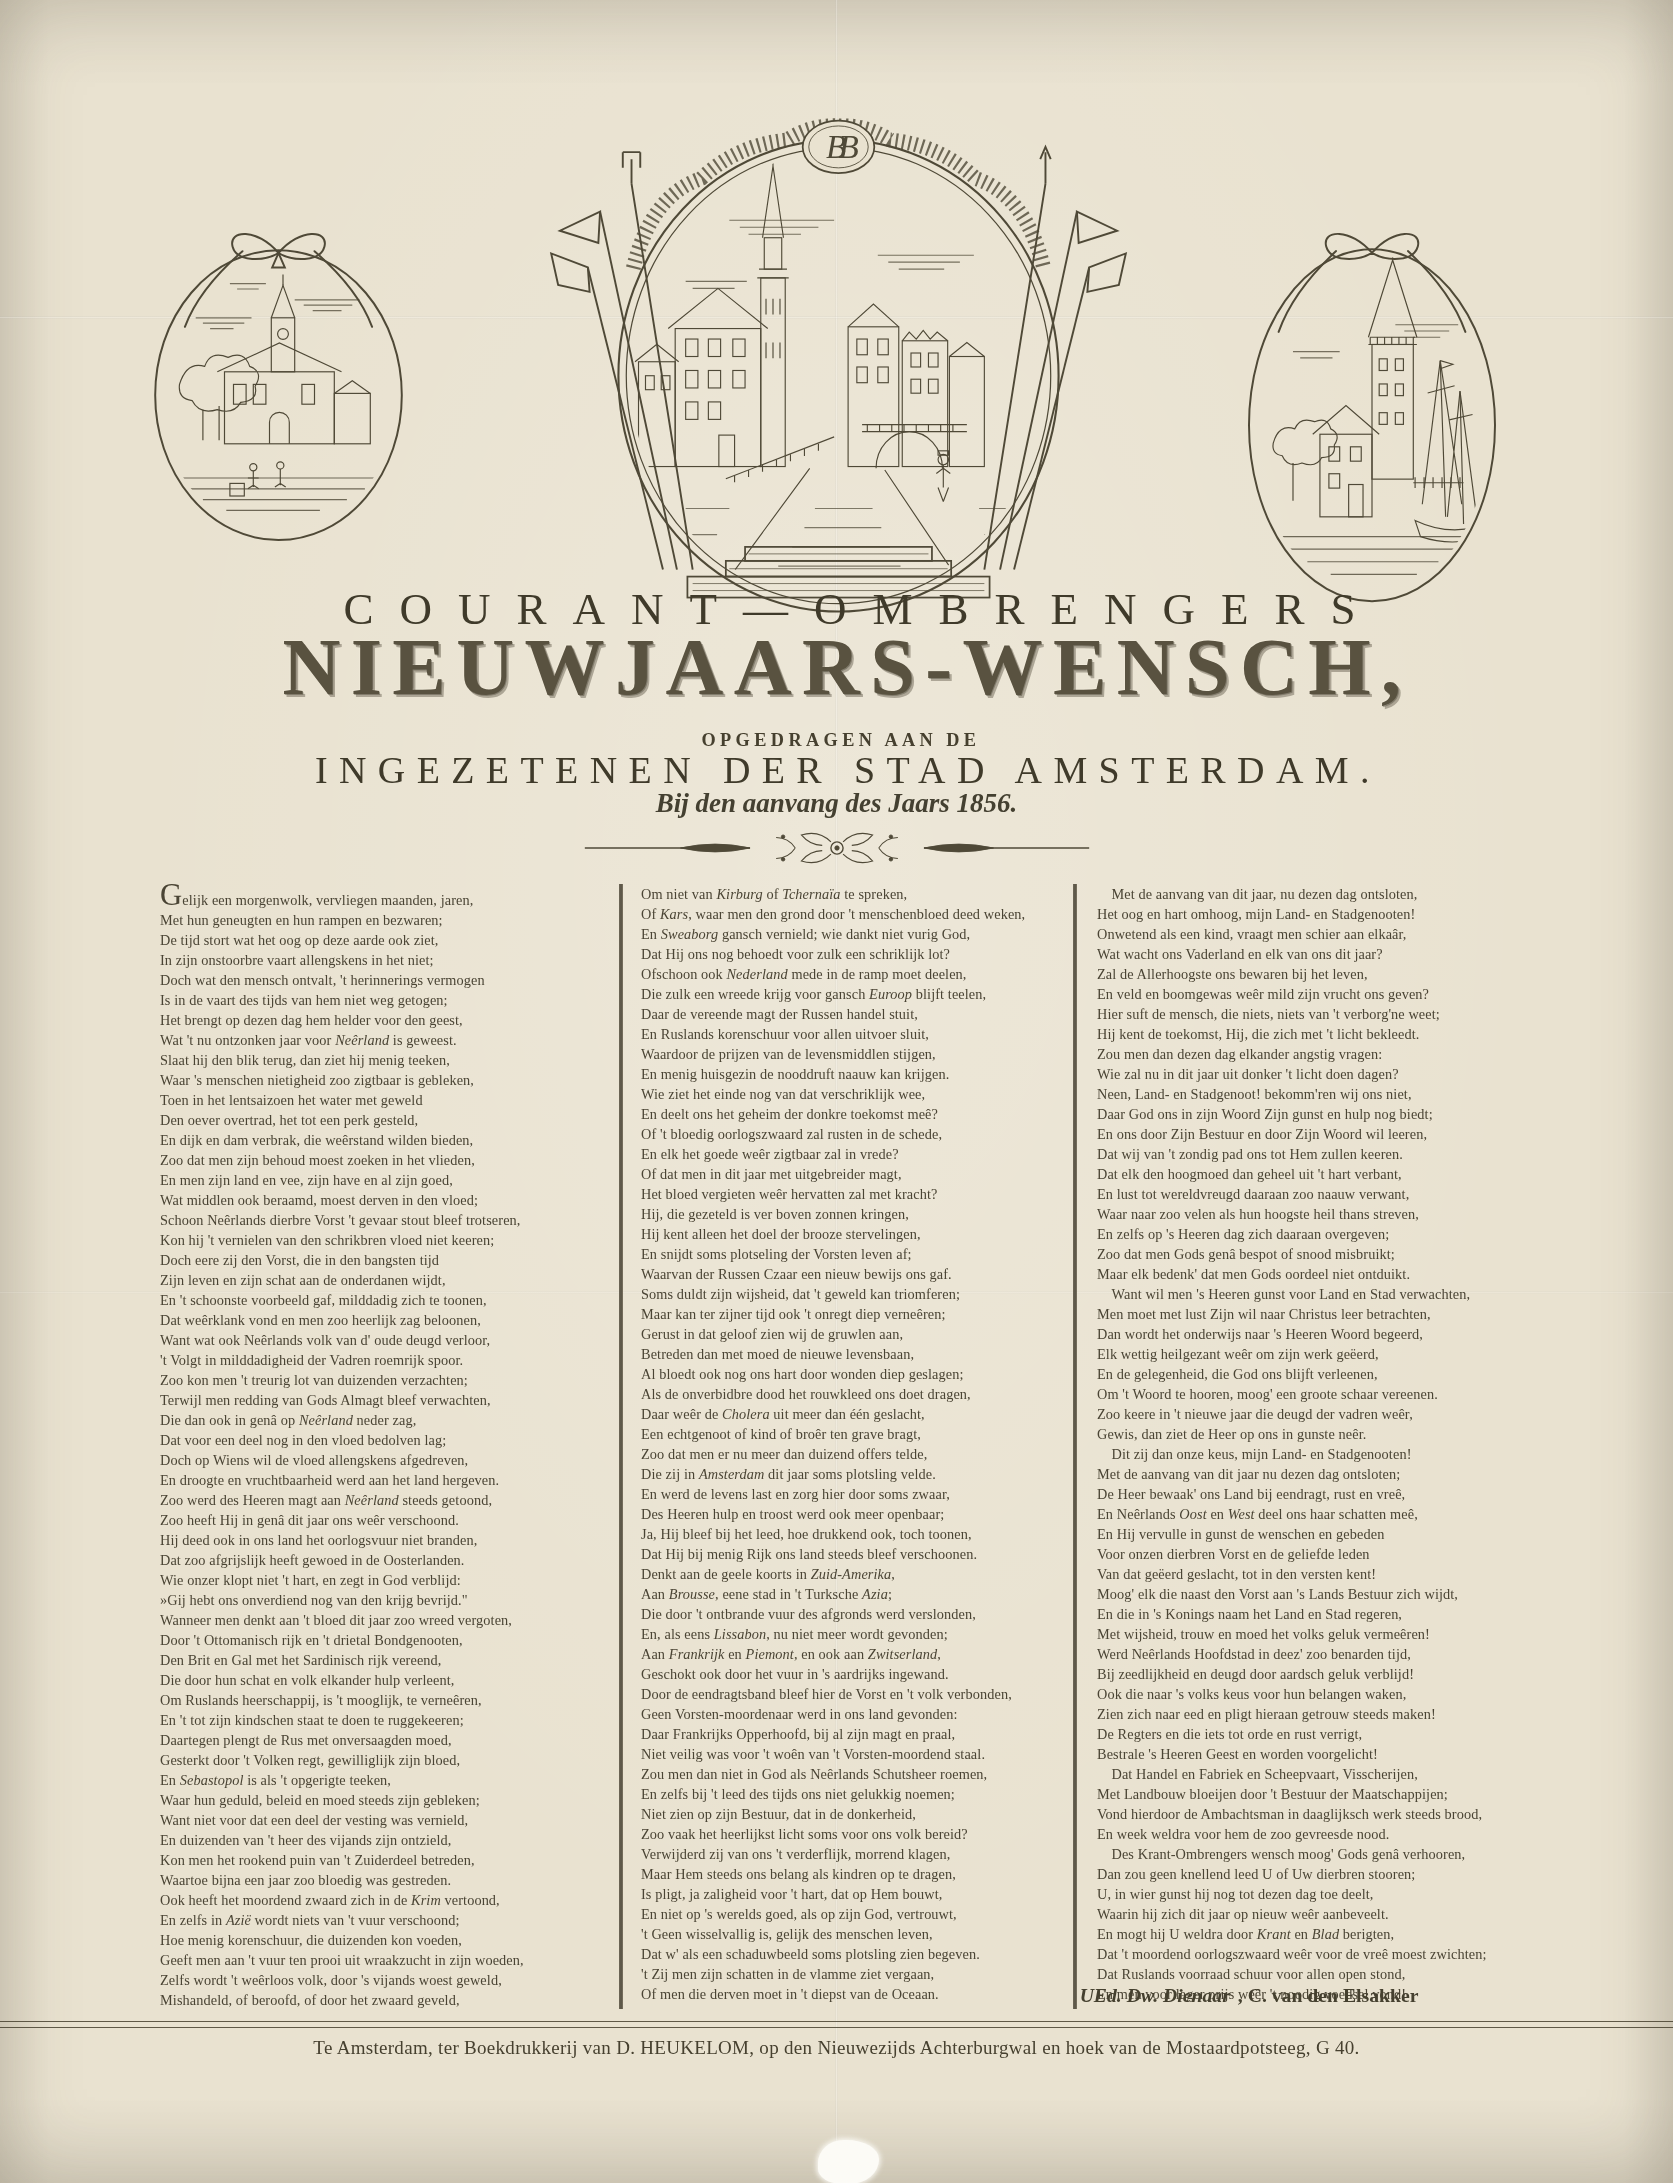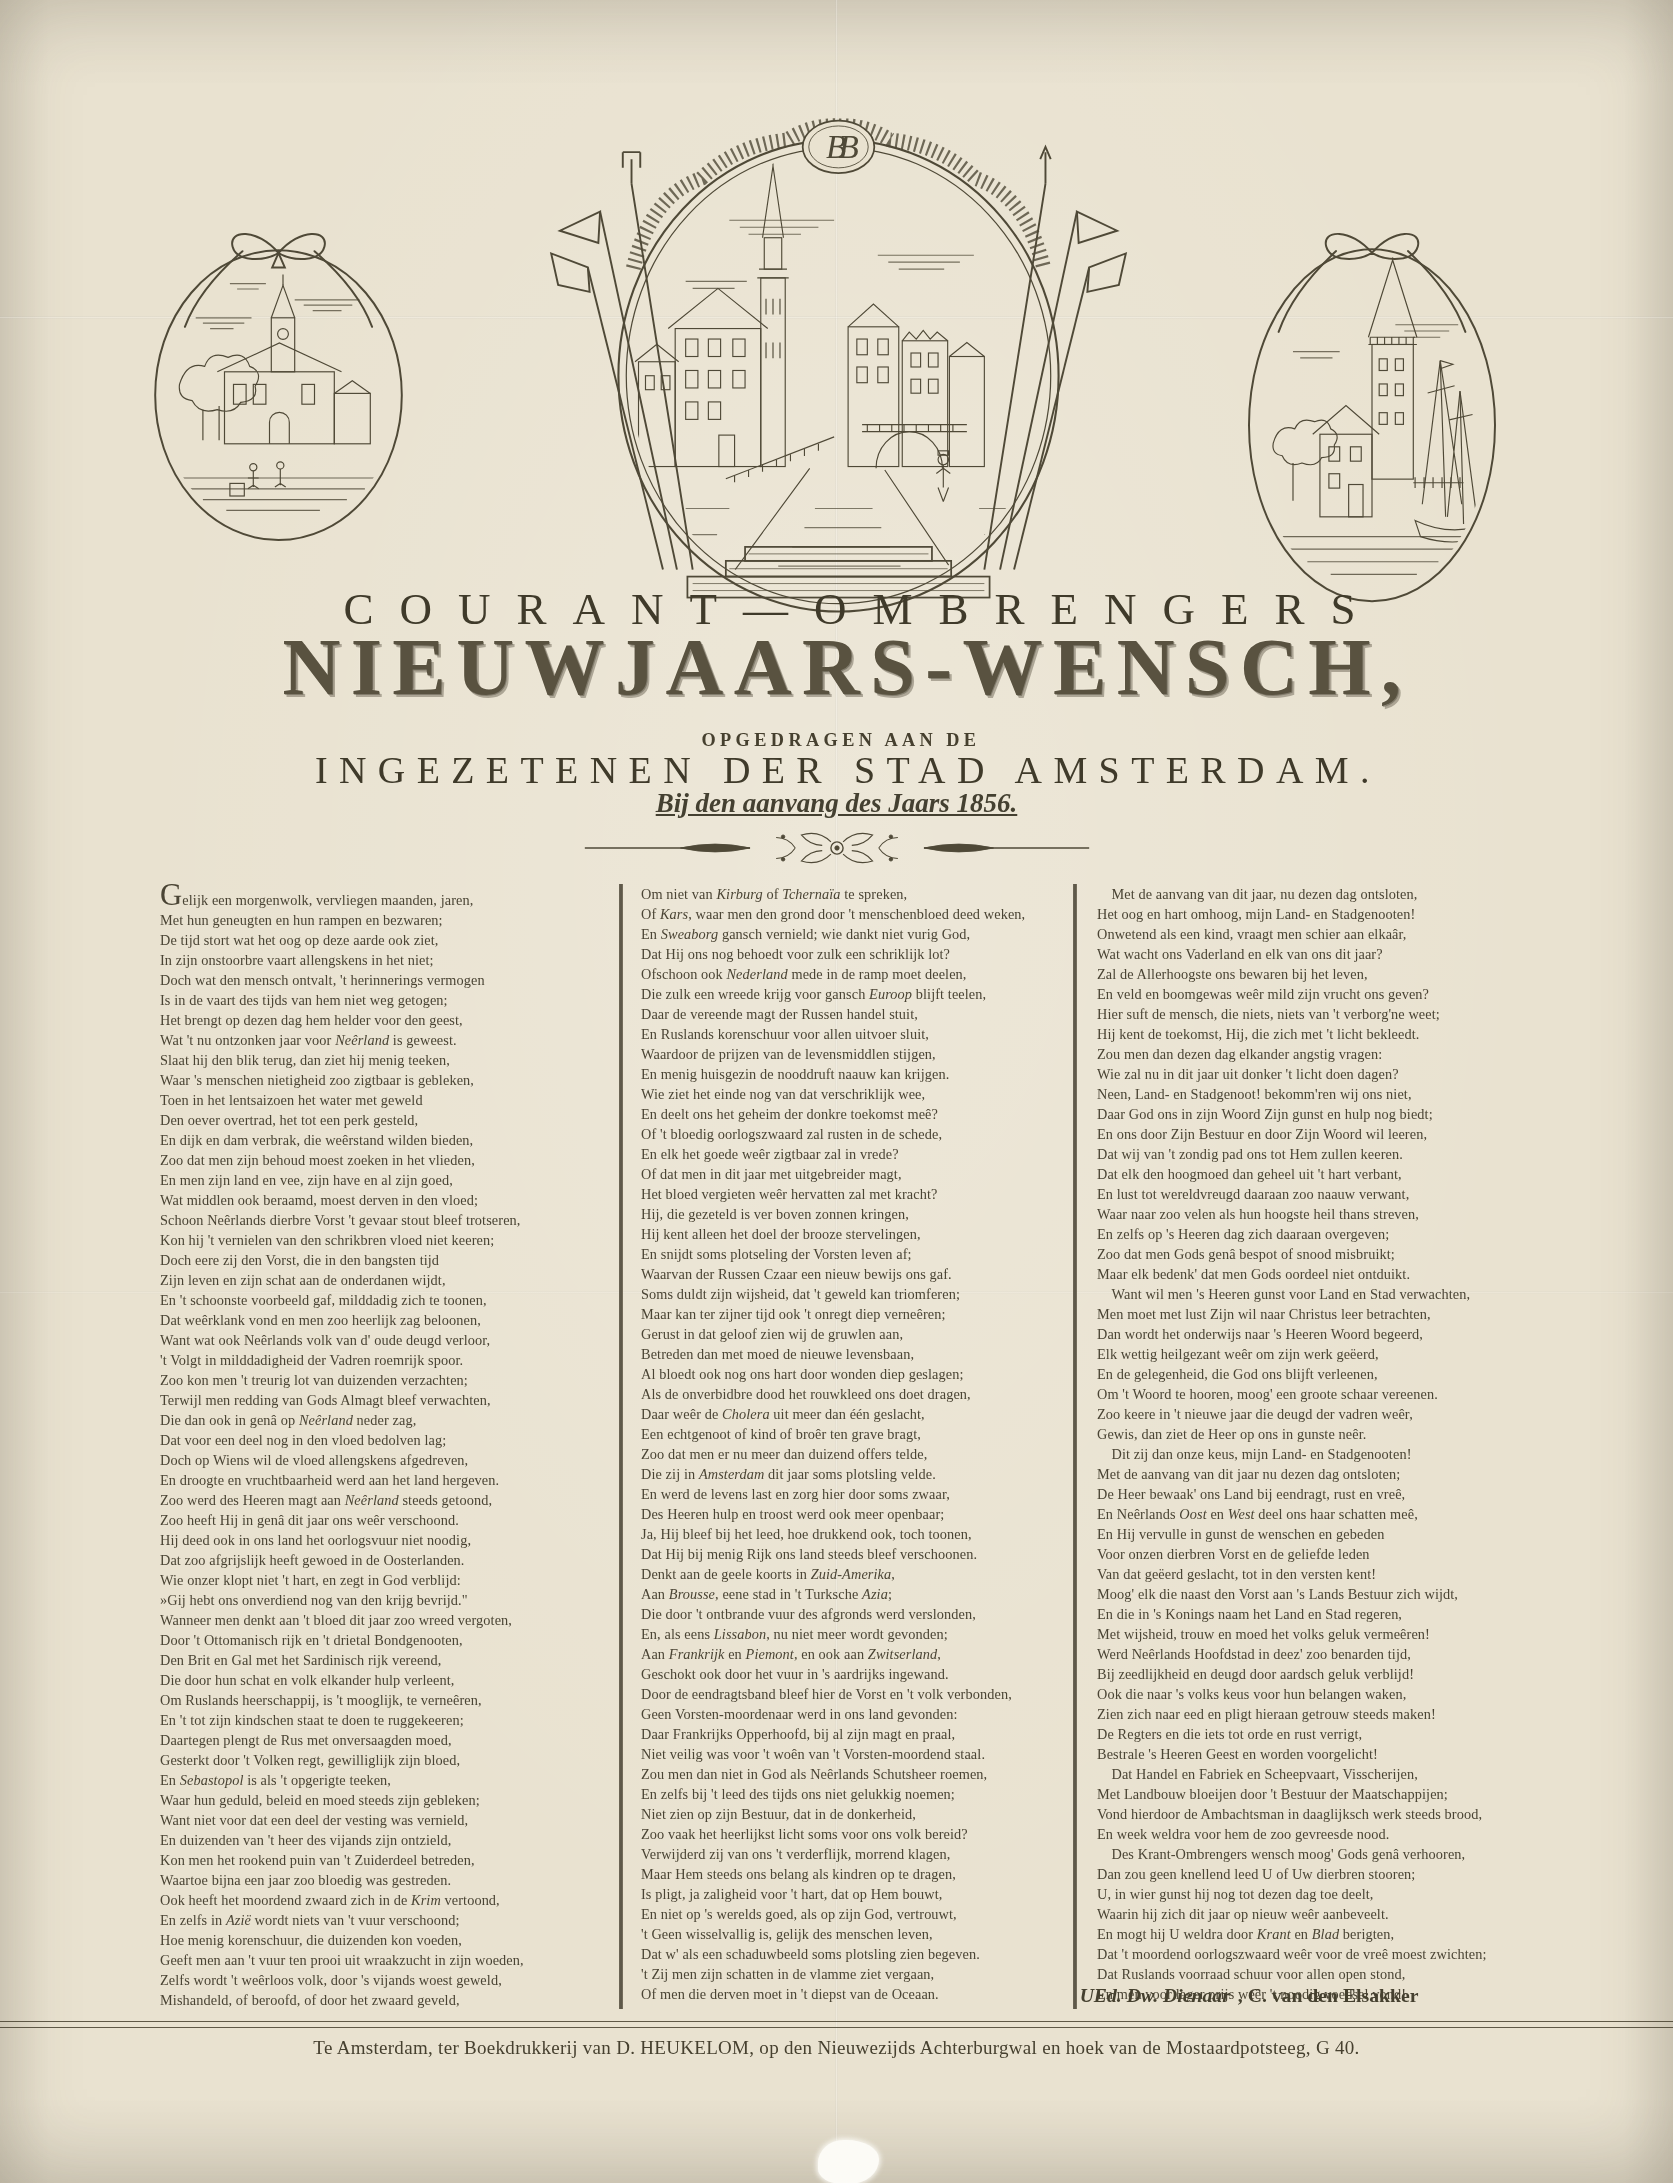--- a/index.html
+++ b/index.html
@@ -28,21 +28,21 @@
   .vig-center{left:461px;top:98px;width:755px;height:524px;}
   .vig-right{left:1233px;top:208px;width:278px;height:404px;}
 
   
   .tblock{position:absolute;left:0;width:1673px;text-align:center;}
   .title1{top:583px;font-size:45px;letter-spacing:26px;padding-left:26px;color:#3f3a2a;font-weight:500;}
   .title2{top:622px;font-size:80px;font-weight:bold;letter-spacing:10.5px;padding-left:10.5px;color:#595240;
           text-shadow:2.6px 2.6px 0 rgba(70,64,47,.38),-0.9px -0.9px 0 rgba(240,234,218,.8),0.9px 0.9px 0 rgba(40,36,24,.35);}
   .dedsmall{top:730px;font-size:18.3px;font-weight:bold;letter-spacing:4.4px;padding-left:4.4px;color:#46402f;}
   .dedlarge{top:748px;font-size:38px;letter-spacing:11.4px;padding-left:11.4px;color:#3f3a2a;font-weight:500;}
-  .subtitle{top:788px;font-size:27px;font-weight:bold;font-style:italic;color:#444031;text-decoration:underline;}
+  .subtitle{top:788px;font-size:27px;font-weight:bold;font-style:italic;color:#444031;}
   .ornamentwrap{top:828px;}
   .ornamentwrap svg{width:524px;height:40px;}
 
   
   .pcol{position:absolute;top:884px;font-size:14.3px;line-height:20px;letter-spacing:0.1px;color:#4a4434;}
   .pcol .pline{white-space:pre;}
   .col-a{left:160px;width:456px;}
   .col-b{left:631px;width:437px;margin-left:10px;}
   .col-c{left:1097px;width:466px;}
   .col-a .pline:first-child::first-letter{font-size:215%;line-height:.72;font-weight:500;}
@@ -328,21 +328,21 @@
       <div class="pline"><span>Want wat ook Neêrlands volk van d' oude deugd verloor,</span></div>
       <div class="pline"><span>'t Volgt in milddadigheid der Vadren roemrijk spoor.</span></div>
       <div class="pline"><span>Zoo kon men 't treurig lot van duizenden verzachten;</span></div>
       <div class="pline"><span>Terwijl men redding van Gods Almagt bleef verwachten,</span></div>
       <div class="pline"><span>Die dan ook in genâ op </span><i>Neêrland</i><span> neder zag,</span></div>
       <div class="pline"><span>Dat voor een deel nog in den vloed bedolven lag;</span></div>
       <div class="pline"><span>Doch op Wiens wil de vloed allengskens afgedreven,</span></div>
       <div class="pline"><span>En droogte en vruchtbaarheid werd aan het land hergeven.</span></div>
       <div class="pline"><span>Zoo werd des Heeren magt aan </span><i>Neêrland</i><span> steeds getoond,</span></div>
       <div class="pline"><span>Zoo heeft Hij in genâ dit jaar ons weêr verschoond.</span></div>
-      <div class="pline"><span>Hij deed ook in ons land het oorlogsvuur niet noodig,</span></div>
+      <div class="pline"><span>Hij deed ook in ons land het oorlogsvuur niet branden,</span></div>
       <div class="pline"><span>Dat zoo afgrijslijk heeft gewoed in de Oosterlanden.</span></div>
       <div class="pline"><span>Wie onzer klopt niet 't hart, en zegt in God verblijd:</span></div>
       <div class="pline"><span>»Gij hebt ons onverdiend nog van den krijg bevrijd."</span></div>
       <div class="pline"><span>Wanneer men denkt aan 't bloed dit jaar zoo wreed vergoten,</span></div>
       <div class="pline"><span>Door 't Ottomanisch rijk en 't drietal Bondgenooten,</span></div>
       <div class="pline"><span>Den Brit en Gal met het Sardinisch rijk vereend,</span></div>
       <div class="pline"><span>Die door hun schat en volk elkander hulp verleent,</span></div>
       <div class="pline"><span>Om Ruslands heerschappij, is 't mooglijk, te verneêren,</span></div>
       <div class="pline"><span>En 't tot zijn kindschen staat te doen te ruggekeeren;</span></div>
       <div class="pline"><span>Daartegen plengt de Rus met onversaagden moed,</span></div>

